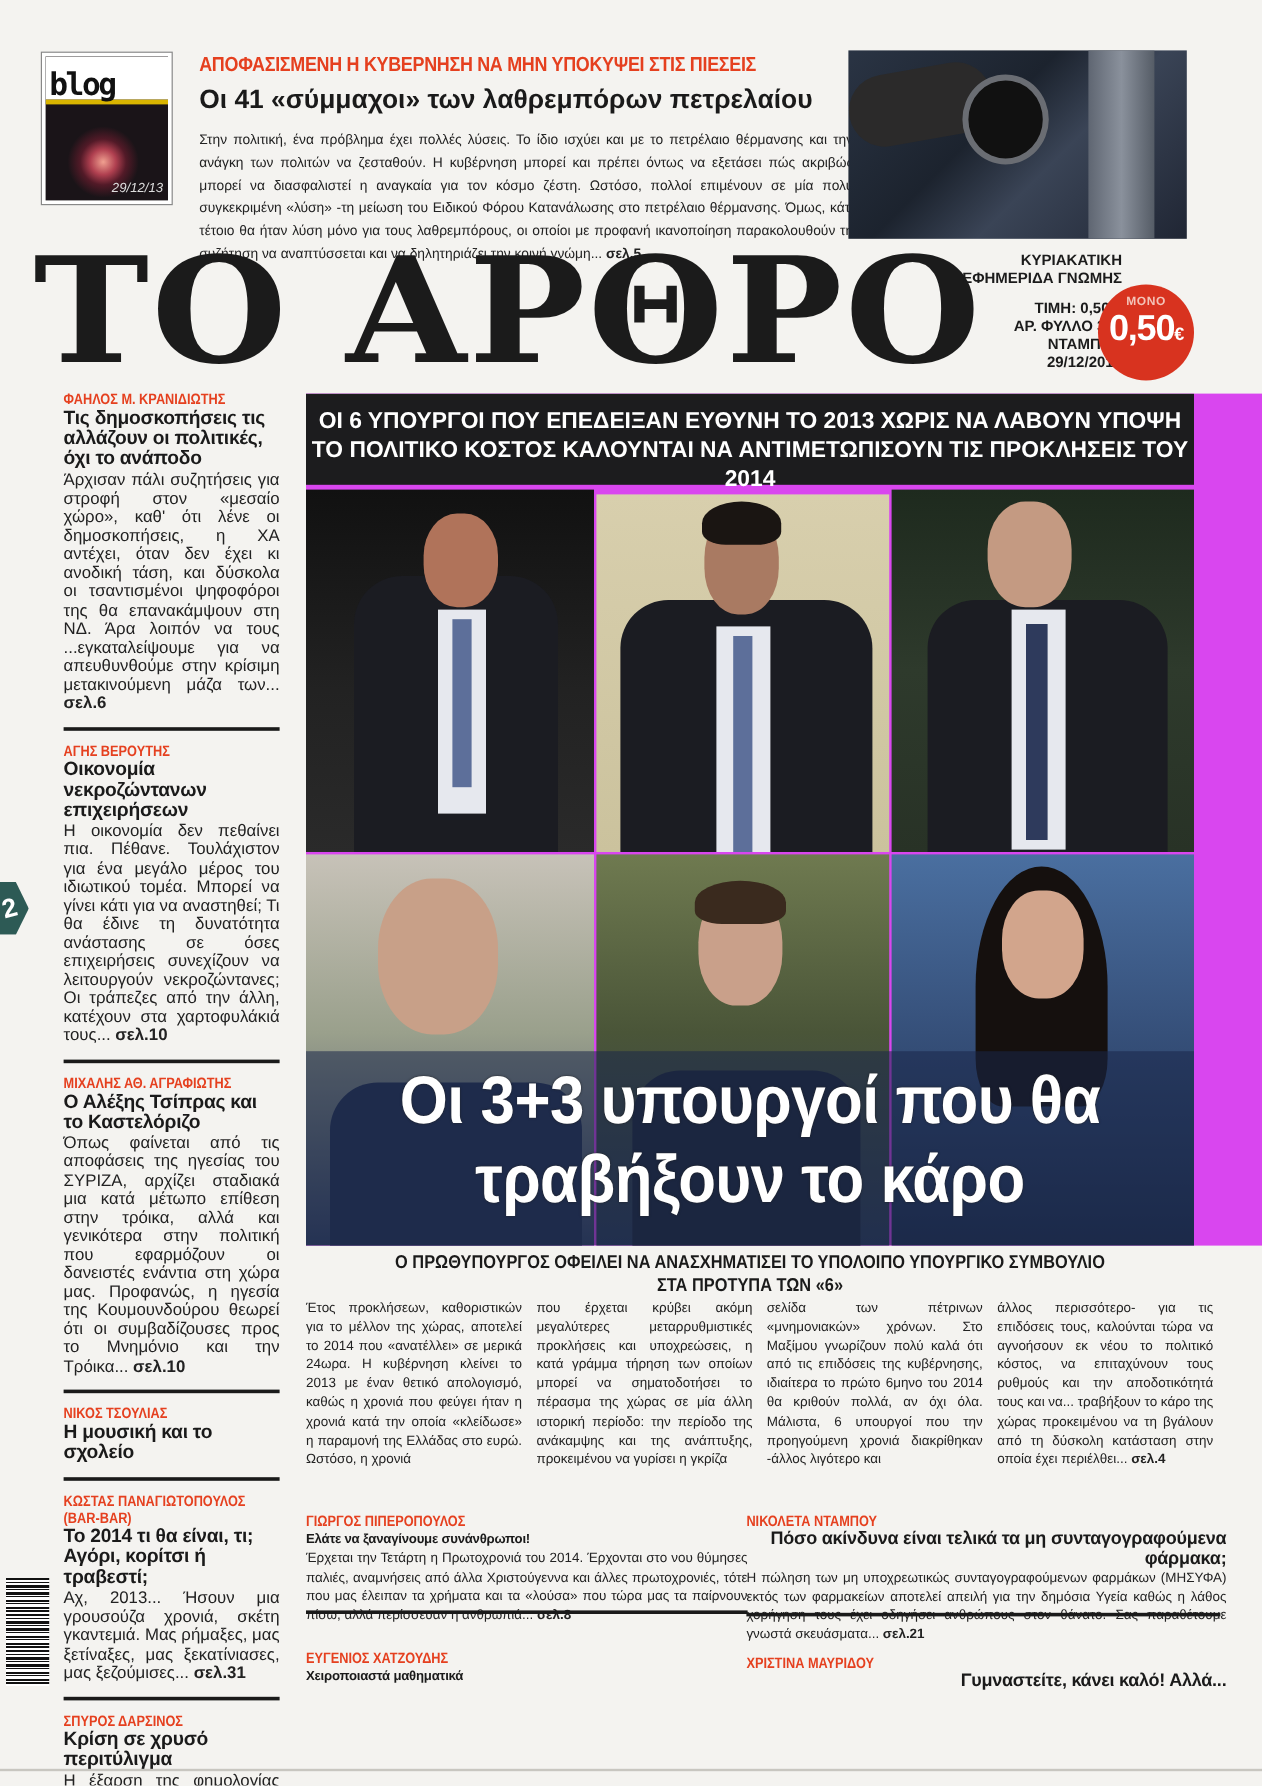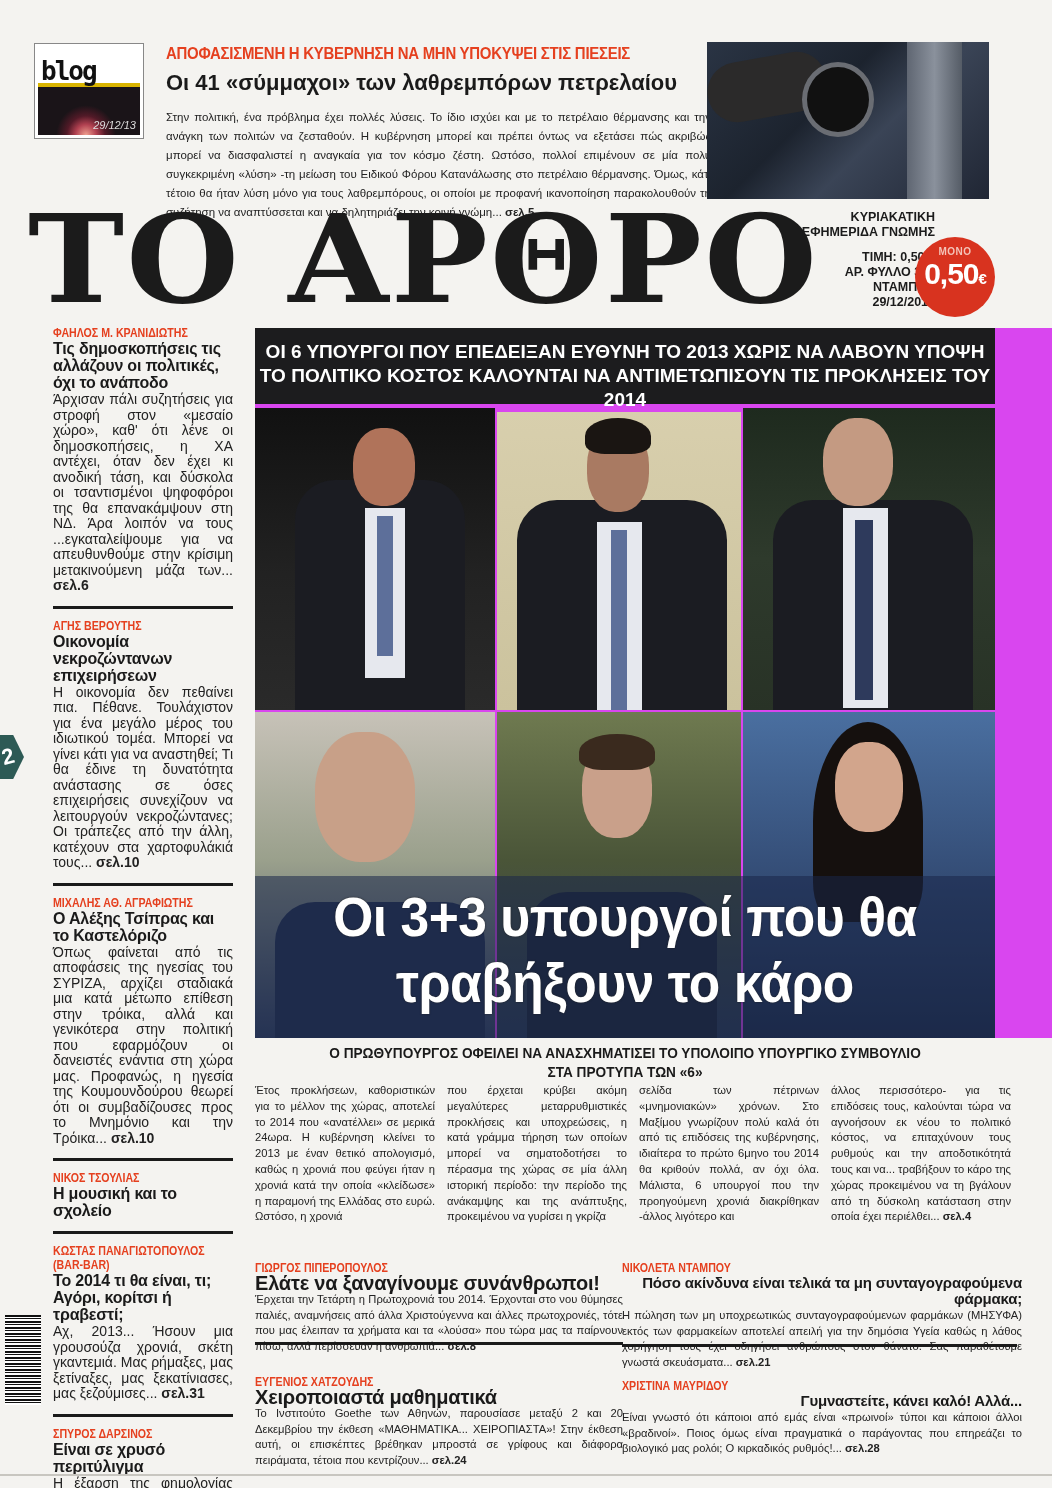--- a/index.html
+++ b/index.html
@@ -1,21 +1,21 @@
 <!DOCTYPE html>
 <html><head>
 <meta charset="utf-8">
 <style>
   * { box-sizing: border-box; margin: 0; padding: 0; }
   html, body { width: 1052px; height: 1488px; background: #f4f3f0; overflow: hidden; }
   body { position: relative; font-family: "Liberation Sans", "DejaVu Sans", sans-serif; color: #1a1a1a; }
   .abs { position: absolute; }
 
   
-  .blog-thumb { left: 34px; top: 43px; width: 110px; height: 96px; border: 1px solid #888; background: #fff; padding: 3px; text-align: right; }
+  .blog-thumb { left: 34px; top: 43px; width: 110px; height: 128px; border: 1px solid #888; background: #fff; padding: 3px; text-align: right; }
   .blog-inner { width: 100%; height: 100%; background: #1a1418; position: relative; overflow: hidden; }
   .blog-head { background: #fff; height: 36px; display: flex; align-items: flex-end; padding-left: 3px; }
   .blog-logo { font-family: "DejaVu Sans Mono", monospace; font-weight: bold; font-size: 26px; line-height: 24px; color: #111; letter-spacing: -2px; }
   .blog-bar { height: 4px; background: #d9b400; }
   .blog-burst { position: absolute; left: 18px; top: 58px; width: 60px; height: 60px; border-radius: 50%;
     background: radial-gradient(circle, #f0a090 0%, #b04050 25%, rgba(120,30,50,0.6) 45%, transparent 70%); }
   .blog-date { position: absolute; right: 4px; bottom: 4px; color: #ddd; font-size: 11px; font-style: italic; }
 
   .teaser-kicker { left: 166px; top: 44px; font-family: "Liberation Sans", sans-serif; font-weight: bold; font-size: 17px; color: #e5401f; letter-spacing: -0.3px; transform: scaleX(0.88); transform-origin: left; white-space: nowrap; }
   .teaser-title { left: 166px; top: 70px; font-weight: bold; font-size: 22px; color: #1a1a1a; white-space: nowrap; }
@@ -73,21 +73,21 @@
 
   .body-cols { left: 255px; top: 1083px; width: 765px; display: flex; gap: 12px; }
   .bcol { width: 180px; font-size: 11.2px; line-height: 15.8px; text-align: justify; color: #222; }
   .bcol b { font-weight: bold; }
 
   .lower-story { width: 368px; margin-top: 27px; }
   .ls1 { left: 255px; top: 1234px; }
   .ls2 { left: 255px; top: 1348px; }
   .rs1 { left: 622px; top: 1234px; width: 400px; }
   .rs2 { left: 622px; top: 1352px; width: 400px; }
-  .lower-story .shead { font-size: 20px; line-height: 16px; }
+  .lower-story .shead { font-size: 11px; line-height: 16px; }
   .rs1 .shead, .rs2 .shead { font-size: 15px; line-height: 16px; text-align: right; }
   .lower-story .sbody { font-size: 11.2px; line-height: 15.5px; }
   .hrule { height: 3px; background: #1a1a1a; }
   .hr1 { left: 255px; top: 1342px; width: 368px; }
   .hr2 { left: 622px; top: 1344px; width: 395px; }
   .bottom-line { left: 0; top: 1474px; width: 1052px; height: 2px; background: #c8c6c0; }
 </style>
 </head>
 <body>
 
@@ -156,21 +156,21 @@
   </div>
   <div class="rule"></div>
   <div class="story">
     <div class="byline" style="white-space:normal;width:210px;">ΚΩΣΤΑΣ ΠΑΝΑΓΙΩΤΟΠΟΥΛΟΣ (BAR-BAR)</div>
     <div class="shead">Το 2014 τι θα είναι, τι; Αγόρι, κορίτσι ή τραβεστί;</div>
     <div class="sbody"><span>Αχ, 2013... Ήσουν μια γρουσούζα χρονιά, σκέτη γκαντεμιά. Μας ρήμαξες, μας ξετίναξες, μας ξεκατίνιασες, μας ξεζούμισες... </span><b>σελ.31</b></div>
   </div>
   <div class="rule"></div>
   <div class="story">
     <div class="byline">ΣΠΥΡΟΣ ΔΑΡΣΙΝΟΣ</div>
-    <div class="shead">Είναι σε χρυσό περιτύλιγμα</div>
+    <div class="shead">Κρίση σε χρυσό περιτύλιγμα</div>
     <div class="sbody"><span>Η έξαρση της φημολογίας περί μεταγραφής του Αργεντινού άσου στην Παρί ΣΖ καταδεικνύει πως το ποδόσφαιρο υποφέρει από το δίπολο Μέσι – Ρονάλντο ελλείψει ταλέντου και ηγετών... </span></div>
   </div>
 </div>
 
 <div class="abs barcode"></div>
 
 <div class="abs feature">
   <div class="feature-deck">ΟΙ 6 ΥΠΟΥΡΓΟΙ ΠΟΥ ΕΠΕΔΕΙΞΑΝ ΕΥΘΥΝΗ ΤΟ 2013 ΧΩΡΙΣ ΝΑ ΛΑΒΟΥΝ ΥΠΟΨΗ ΤΟ ΠΟΛΙΤΙΚΟ ΚΟΣΤΟΣ ΚΑΛΟΥΝΤΑΙ ΝΑ ΑΝΤΙΜΕΤΩΠΙΣΟΥΝ ΤΙΣ ΠΡΟΚΛΗΣΕΙΣ ΤΟΥ 2014</div>
   <div class="grid">
     <div class="photo p1">
@@ -227,27 +227,25 @@
 
 <div class="abs lower-story ls1">
   <div class="byline">ΓΙΩΡΓΟΣ ΠΙΠΕΡΟΠΟΥΛΟΣ</div>
   <div class="shead">Ελάτε να ξαναγίνουμε συνάνθρωποι!</div>
   <div class="sbody"><span>Έρχεται την Τετάρτη η Πρωτοχρονιά του 2014. Έρχονται στο νου θύμησες παλιές, αναμνήσεις από άλλα Χριστούγεννα και άλλες πρωτοχρονιές, τότε που μας έλειπαν τα χρήματα και τα «λούσα» που τώρα μας τα παίρνουν πίσω, αλλά περίσσευαν η ανθρωπιά... </span><b>σελ.8</b></div>
 </div>
 <div class="abs hrule hr1"></div>
 <div class="abs lower-story ls2">
   <div class="byline">ΕΥΓΕΝΙΟΣ ΧΑΤΖΟΥΔΗΣ</div>
   <div class="shead">Χειροποιαστά μαθηματικά</div>
-  <div class="sbody"><span>Το Ινστιτούτο Goethe των Αθηνών, παρουσίασε μεταξύ 2 και 20 Δεκεμβρίου την έκθεση «ΜΑΘΗΜΑΤΙΚΑ... ΧΕΙΡΟΠΙΑΣΤΑ»! Στην έκθεση αυτή, οι επισκέπτες βρέθηκαν μπροστά σε γρίφους και διάφορα πειράματα, τέτοια που κεντρίζουν... </span><b>σελ.24</b></div>
 </div>
 <div class="abs lower-story rs1">
   <div class="byline">ΝΙΚΟΛΕΤΑ ΝΤΑΜΠΟΥ</div>
   <div class="shead">Πόσο ακίνδυνα είναι τελικά τα μη συνταγογραφούμενα φάρμακα;</div>
   <div class="sbody"><span>Η πώληση των μη υποχρεωτικώς συνταγογραφούμενων φαρμάκων (ΜΗΣΥΦΑ) εκτός των φαρμακείων αποτελεί απειλή για την δημόσια Υγεία καθώς η λάθος χορήγηση τους έχει οδηγήσει ανθρώπους στον θάνατο. Σας παραθέτουμε γνωστά σκευάσματα... </span><b>σελ.21</b></div>
 </div>
 <div class="abs hrule hr2"></div>
 <div class="abs lower-story rs2">
   <div class="byline">ΧΡΙΣΤΙΝΑ ΜΑΥΡΙΔΟΥ</div>
   <div class="shead">Γυμναστείτε, κάνει καλό! Αλλά...</div>
-  <div class="sbody"><span>Είναι γνωστό ότι κάποιοι από εμάς είναι «πρωινοί» τύποι και κάποιοι άλλοι «βραδινοί». Ποιος όμως είναι πραγματικά ο παράγοντας που επηρεάζει το βιολογικό μας ρολόι; Ο κιρκαδικός ρυθμός!... </span><b>σελ.28</b></div>
 </div>
 
 <div class="abs bottom-line"></div>
 
 </body></html>

